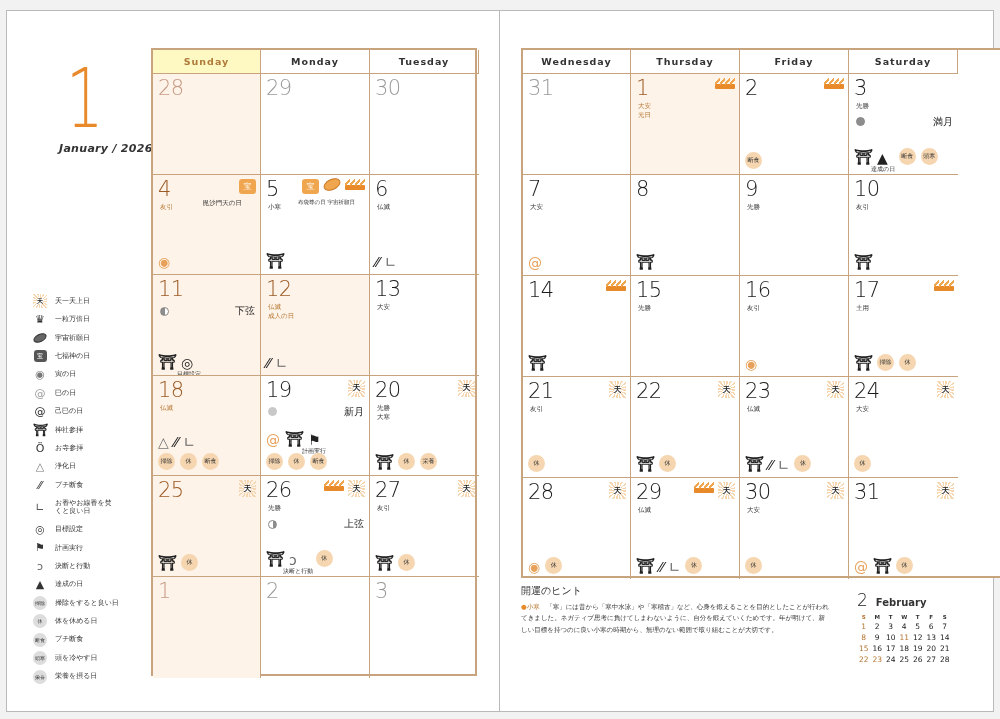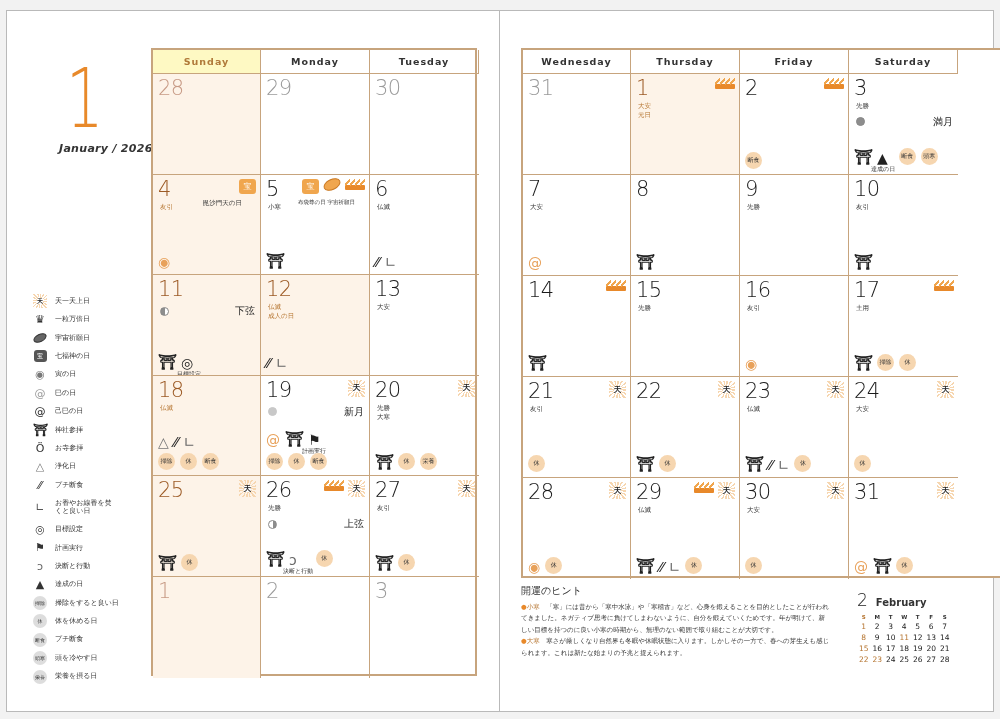--- a/index.html
+++ b/index.html
@@ -544,21 +544,20 @@
         <span class="ico orange">@</span>
         <span class="ico torii">⛩</span>
         <span class="badge">休</span>
       </div>
   </div>
 </div>
 
 <div class="tips">
   <div class="tips-title">開運のヒント</div>
   <p><span class="bullet">●</span><span class="tip-head">小寒</span>　<span>「寒」には昔から「寒中水泳」や「寒稽古」など、心身を鍛えることを目的としたことが行われてきました。ネガティブ思考に負けてしまわないように、自分を鍛えていくためです。年が明けて、新しい目標を持つのに良い小寒の時期から、無理のない範囲で取り組むことが大切です。</span></p>
-  <p><span class="bullet">●</span><span class="tip-head">大寒</span>　<span>寒さが厳しくなり自然界も冬眠や休眠状態に入ります。しかしその一方で、春への芽生えも感じられます。これは新たな始まりの予兆と捉えられます。</span></p>
 </div>
 
 <div class="mini">
   <div class="mini-head">
     <span class="mini-num">2</span>
     <span class="mini-name">February</span>
   </div>
   <div class="mini-grid">
     <span class="dow s0">S</span>
     <span class="dow">M</span>

